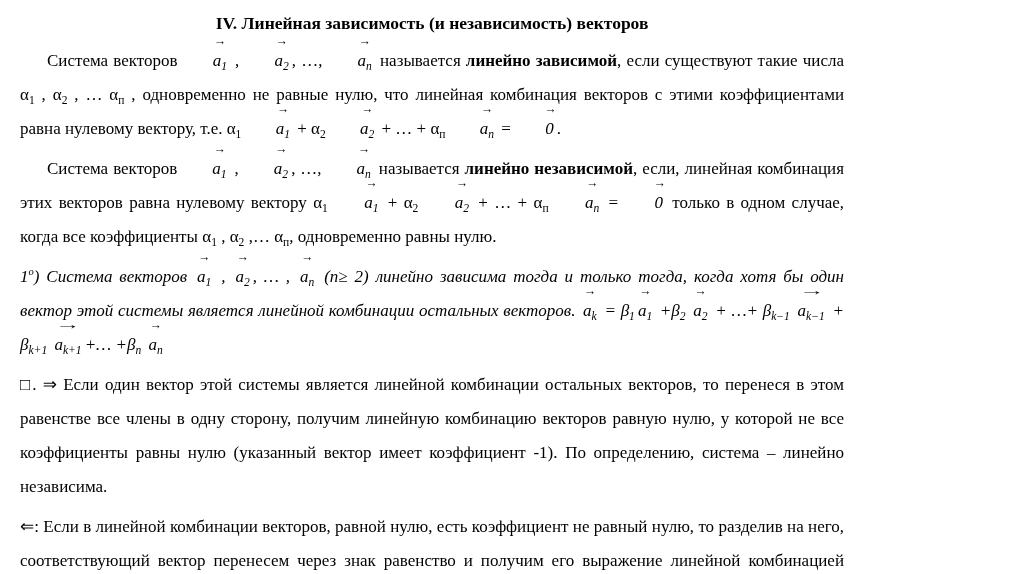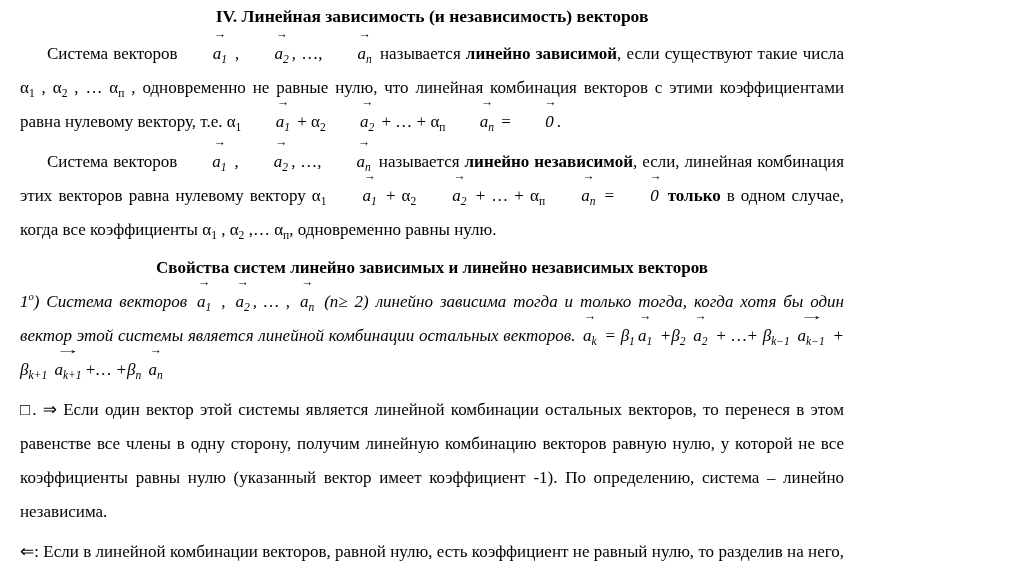--- a/index.html
+++ b/index.html
@@ -4,21 +4,21 @@
 <style>
   html,body{margin:0;padding:0;background:#fff;}
   .slide{
     position:relative;
     width:860px;height:574px;
     box-sizing:border-box;
     background:#ffffff;
     color:#000000;
     font-family:"Liberation Serif", serif;
     font-size:17px;
-    padding:1px 16px 0 20px;
+    padding:8px 16px 0 20px;
     overflow:hidden;
   }
   .title{
     text-align:center;
     font-weight:bold;
     font-size:17.5px;
     line-height:26px;
     margin:2px 0 8px 0;
   }
   .subtitle{
@@ -30,21 +30,21 @@
   }
   .para{
     text-align:justify;
     line-height:34px;
     margin:0 0 6px 0;
   }
   .indent{ text-indent:27px; }
   .ital{ font-style:italic; }
   
   .bi{ font-weight:bold; }
-  .b{ font-weight:bold; }
+  .b{ font-weight:normal; }
   .sup{ vertical-align:super; font-size:0.62em; line-height:0; }
   sub{ font-size:0.68em; line-height:0; }
   
   .vec{
     display:inline-block;
     position:relative;
     font-style:italic;
     margin:0 2px;
     padding:0 1px;
   }
@@ -66,21 +66,20 @@
 <body>
 
 <div class="slide">
 
   <div class="title">IV. Линейная зависимость (и независимость) векторов</div>
 
   <p class="para indent"><span>Система векторов </span><span class="vec"><span class="arr">→</span><span class="base">a</span><sub>1</sub></span><span> , </span><span class="vec"><span class="arr">→</span><span class="base">a</span><sub>2</sub></span><span>, …, </span><span class="vec"><span class="arr">→</span><span class="base">a</span><sub>n</sub></span><span> называется </span><span class="bi">линейно зависимой</span><span>, если существуют такие числа </span><span class="gvar"><span>α</span><sub>1</sub></span><span> , </span><span class="gvar"><span>α</span><sub>2</sub></span><span> , … </span><span class="gvar"><span>α</span><sub>п</sub></span><span> , одновременно не равные нулю, что линейная комбинация векторов с этими коэффициентами равна нулевому вектору, т.е. </span><span class="gvar"><span>α</span><sub>1</sub></span><span> </span><span class="vec"><span class="arr">→</span><span class="base">a</span><sub>1</sub></span><span> + </span><span class="gvar"><span>α</span><sub>2</sub></span><span> </span><span class="vec"><span class="arr">→</span><span class="base">a</span><sub>2</sub></span><span> + … + </span><span class="gvar"><span>α</span><sub>п</sub></span><span> </span><span class="vec"><span class="arr">→</span><span class="base">a</span><sub>n</sub></span><span> = </span><span class="vec"><span class="arr">→</span><span class="base">0</span></span><span>.</span></p>
 
   <p class="para indent"><span>Система векторов </span><span class="vec"><span class="arr">→</span><span class="base">a</span><sub>1</sub></span><span> , </span><span class="vec"><span class="arr">→</span><span class="base">a</span><sub>2</sub></span><span>, …, </span><span class="vec"><span class="arr">→</span><span class="base">a</span><sub>n</sub></span><span> называется </span><span class="bi">линейно независимой</span><span>, если, линейная комбинация этих векторов равна нулевому вектору </span><span class="gvar"><span>α</span><sub>1</sub></span><span> </span><span class="vec"><span class="arr">→</span><span class="base">a</span><sub>1</sub></span><span> + </span><span class="gvar"><span>α</span><sub>2</sub></span><span> </span><span class="vec"><span class="arr">→</span><span class="base">a</span><sub>2</sub></span><span> + … + </span><span class="gvar"><span>α</span><sub>п</sub></span><span> </span><span class="vec"><span class="arr">→</span><span class="base">a</span><sub>n</sub></span><span> = </span><span class="vec"><span class="arr">→</span><span class="base">0</span></span><span> </span><span class="b">только</span><span> в одном случае, когда все коэффициенты </span><span class="gvar"><span>α</span><sub>1</sub></span><span> , </span><span class="gvar"><span>α</span><sub>2</sub></span><span> ,… </span><span class="gvar"><span>α</span><sub>п</sub></span><span>, одновременно равны нулю.</span></p>
 
-  <div class="subtitle">Свойства систем линейно зависимых и линейно независимых векторов</div>
 
   <p class="para ital"><span>1</span><span class="sup">о</span><span>) Система векторов </span><span class="vec"><span class="arr">→</span><span class="base">a</span><sub>1</sub></span><span> , </span><span class="vec"><span class="arr">→</span><span class="base">a</span><sub>2</sub></span><span>, … , </span><span class="vec"><span class="arr">→</span><span class="base">a</span><sub>n</sub></span><span> (n≥ 2) линейно зависима тогда и только тогда, когда хотя бы один вектор этой системы является линейной комбинации остальных векторов. </span><span class="vec"><span class="arr">→</span><span class="base">a</span><sub>k</sub></span><span> = </span><span class="gvar"><span>β</span><sub>1</sub></span><span class="vec"><span class="arr">→</span><span class="base">a</span><sub>1</sub></span><span> +</span><span class="gvar"><span>β</span><sub>2</sub></span><span> </span><span class="vec"><span class="arr">→</span><span class="base">a</span><sub>2</sub></span><span> + …+ </span><span class="gvar"><span>β</span><sub>k−1</sub></span><span> </span><span class="vec wide"><span class="arr">→</span><span class="base">a</span><sub>k−1</sub></span><span> + </span><span class="gvar"><span>β</span><sub>k+1</sub></span><span> </span><span class="vec wide"><span class="arr">→</span><span class="base">a</span><sub>k+1</sub></span><span>+… +</span><span class="gvar"><span>β</span><sub>n</sub></span><span> </span><span class="vec"><span class="arr">→</span><span class="base">a</span><sub>n</sub></span></p>
 
   <p class="para"><span>□. ⇒ Если один вектор этой системы является линейной комбинации остальных векторов, то перенеся в этом равенстве все члены в одну сторону, получим линейную комбинацию векторов равную нулю, у которой не все коэффициенты равны нулю (указанный вектор имеет коэффициент -1). По определению, система – линейно независима.</span></p>
 
   <p class="para"><span>⇐: Если в линейной комбинации векторов, равной нулю, есть коэффициент не равный нулю, то разделив на него, соответствующий вектор перенесем через знак равенство и получим его выражение линейной комбинацией остальных ■.</span></p>
 
 </div>
 
 </body></html>

